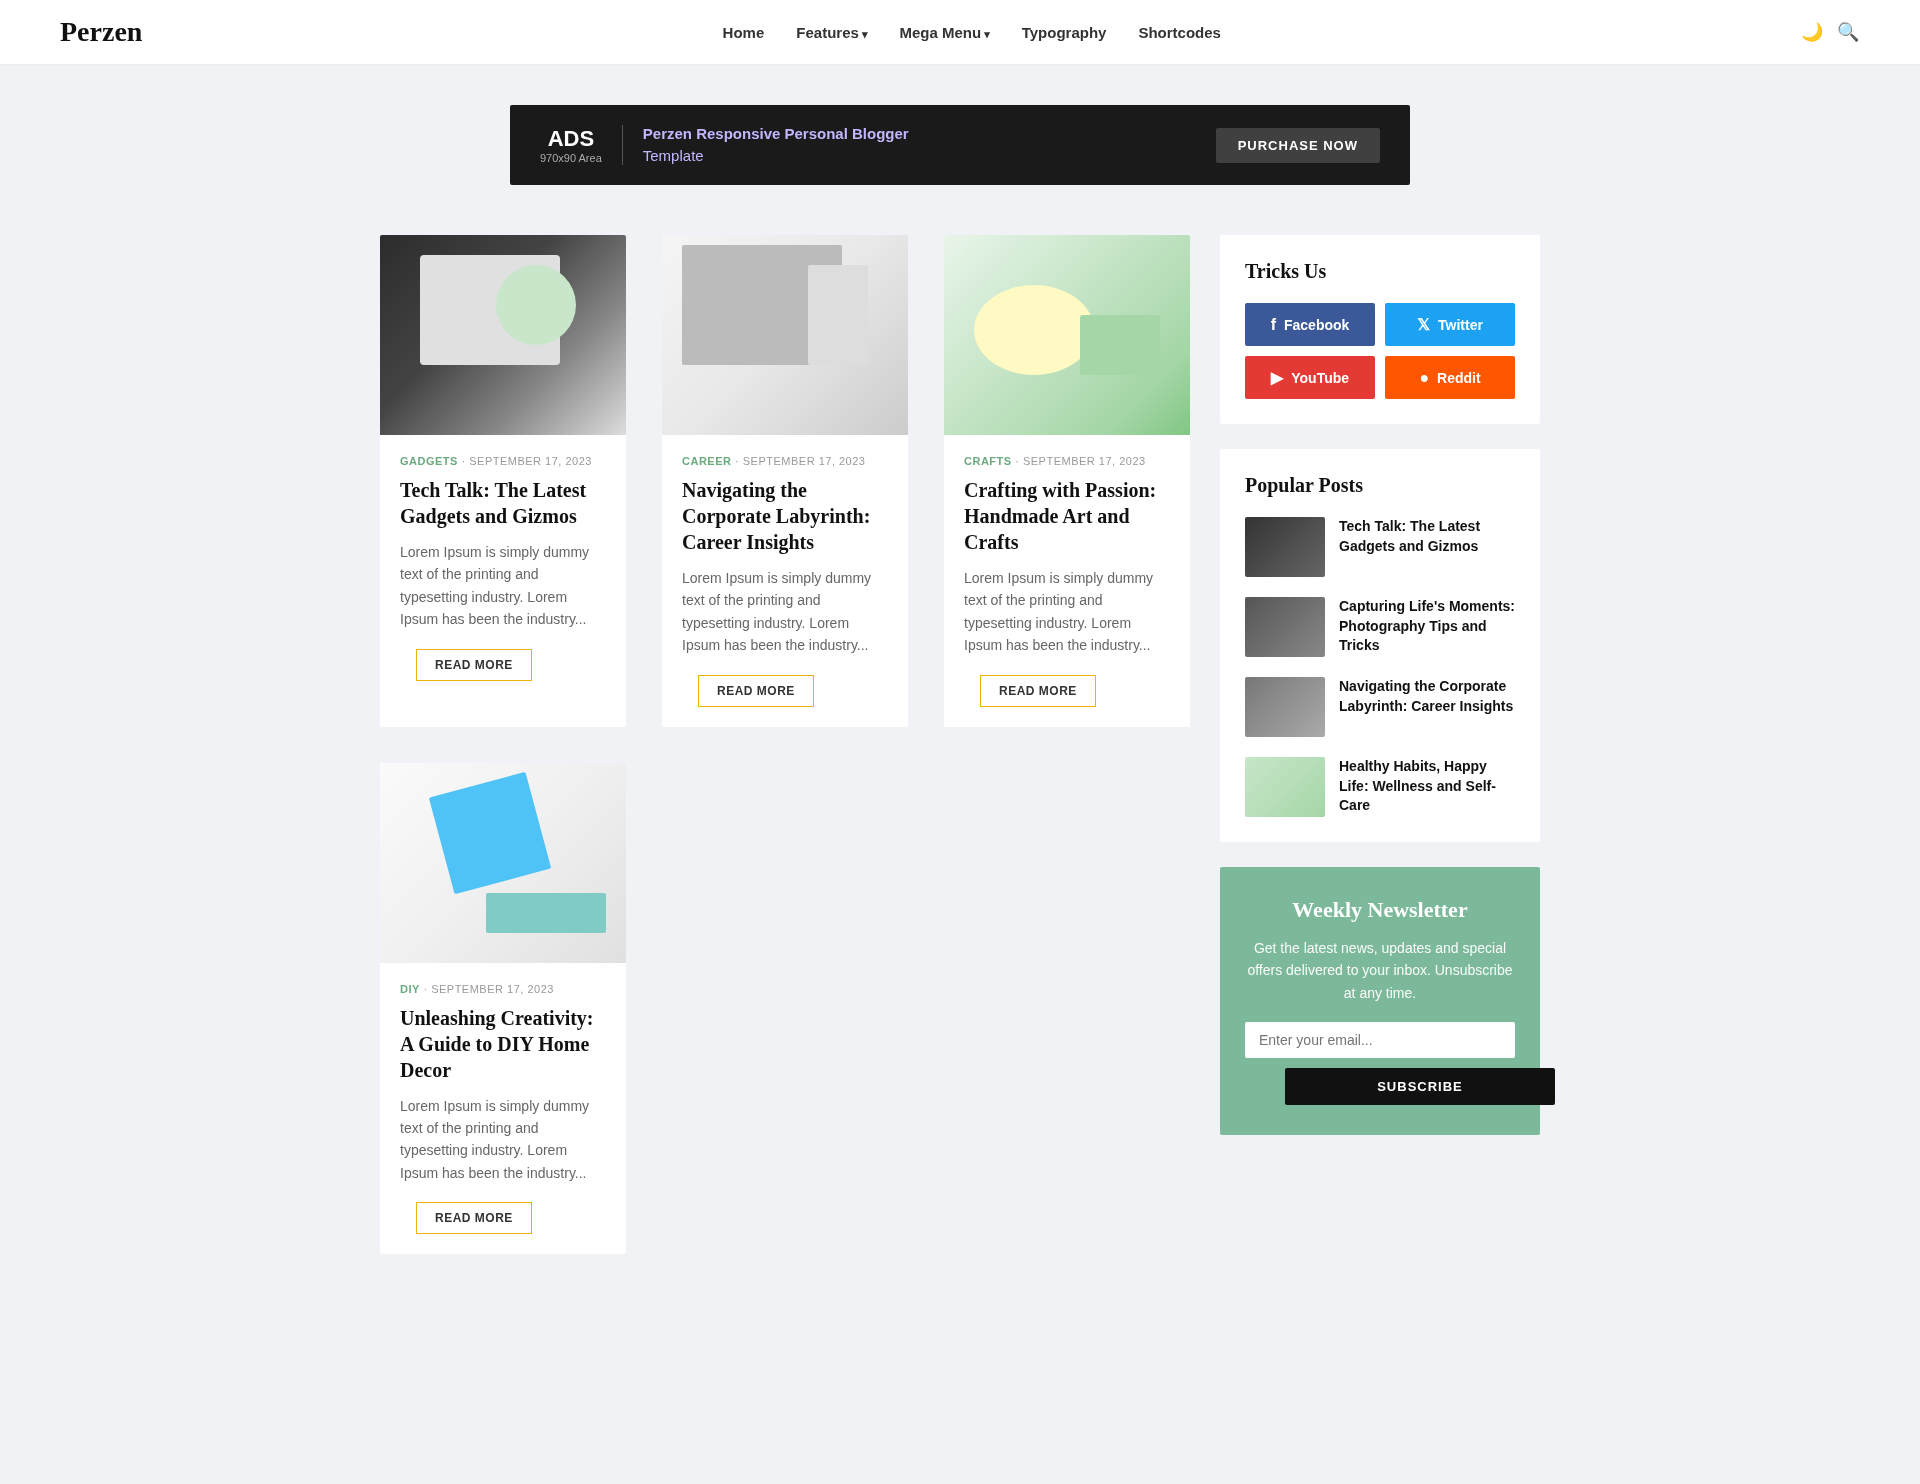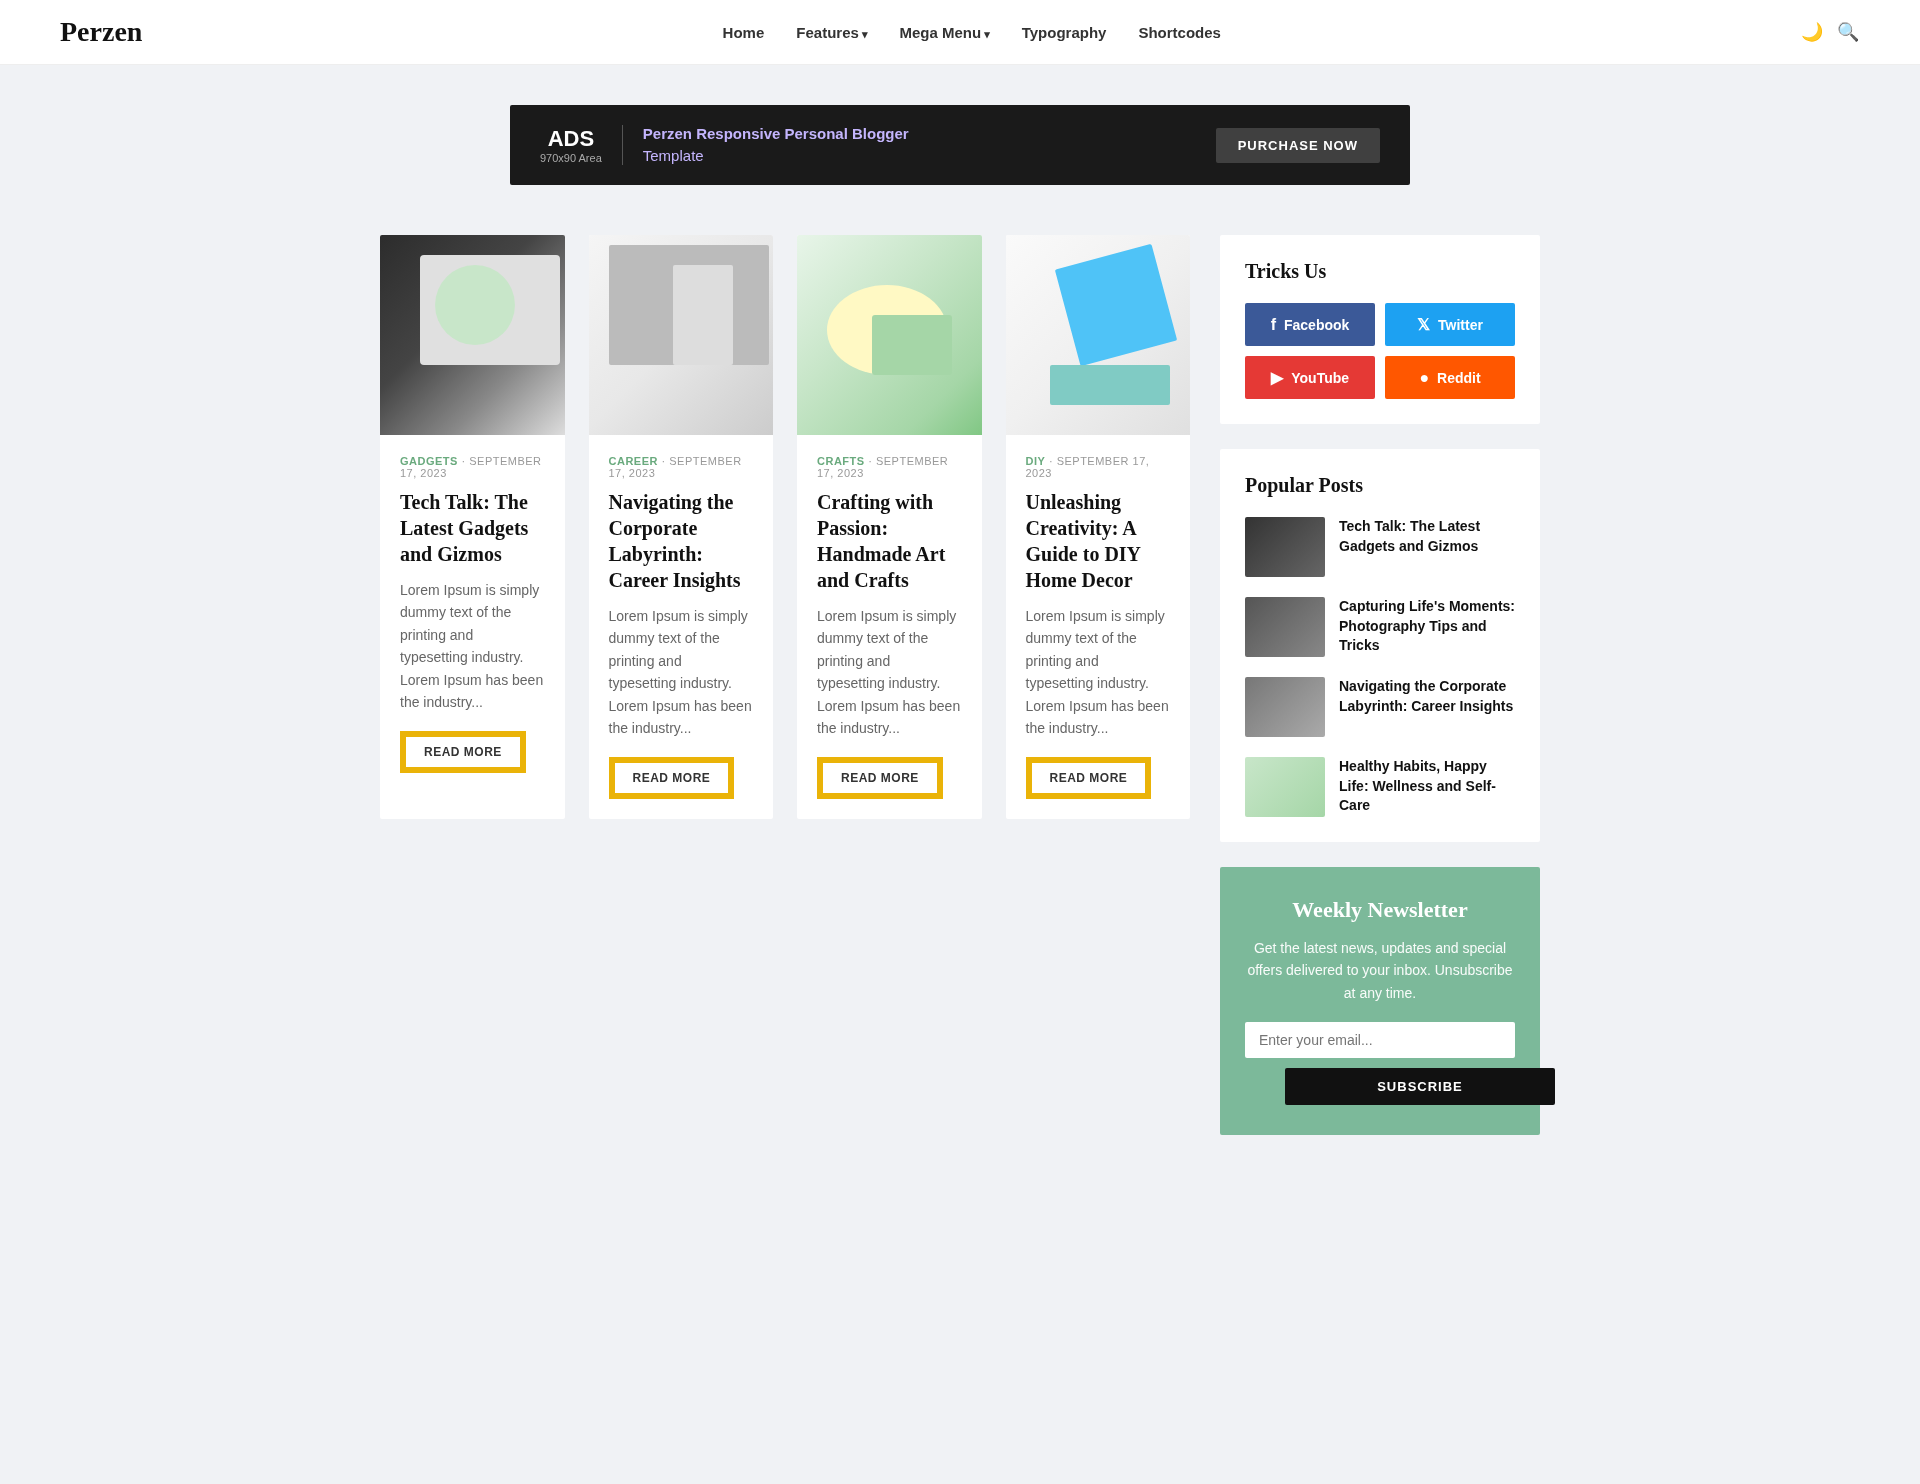--- a/index.html
+++ b/index.html
@@ -113,22 +113,22 @@
       min-width: 0;
     }
     .sidebar {
       width: 320px;
       flex-shrink: 0;
     }
 
     
     .articles-grid {
       display: grid;
-      grid-template-columns: 1fr 1fr 1fr 1fr;
-      gap: 24px;
+      grid-template-columns: 1fr 1fr 1fr;
+      gap: 36px;
     }
     .article-card {
       background: #fff;
       border-radius: 2px;
       overflow: hidden;
     }
     .article-body {
       padding: 20px;
     }
     .article-meta {
@@ -154,30 +154,31 @@
     .article-excerpt {
       font-size: 14px;
       color: #666;
       line-height: 1.6;
       margin-bottom: 18px;
       font-family: Arial, sans-serif;
     }
     .read-more-btn {
       display: inline-block;
       padding: 8px 18px;
-      border: 6px solid #eab308;
+      border: 1px solid #eab308;
       color: #333;
       font-size: 12px;
       font-family: Arial, sans-serif;
       font-weight: 600;
       letter-spacing: 0.5px;
       cursor: pointer;
       background: none;
       text-transform: uppercase;
       text-decoration: none;
+      margin-left: 16px;
     }
 
     
     .img-gadgets {
       background: linear-gradient(135deg, #2c2c2c 0%, #444 40%, #888 70%, #ddd 100%);
       width: 100%; height: 200px;
       position: relative;
       overflow: hidden;
     }
     .img-gadgets::before {

